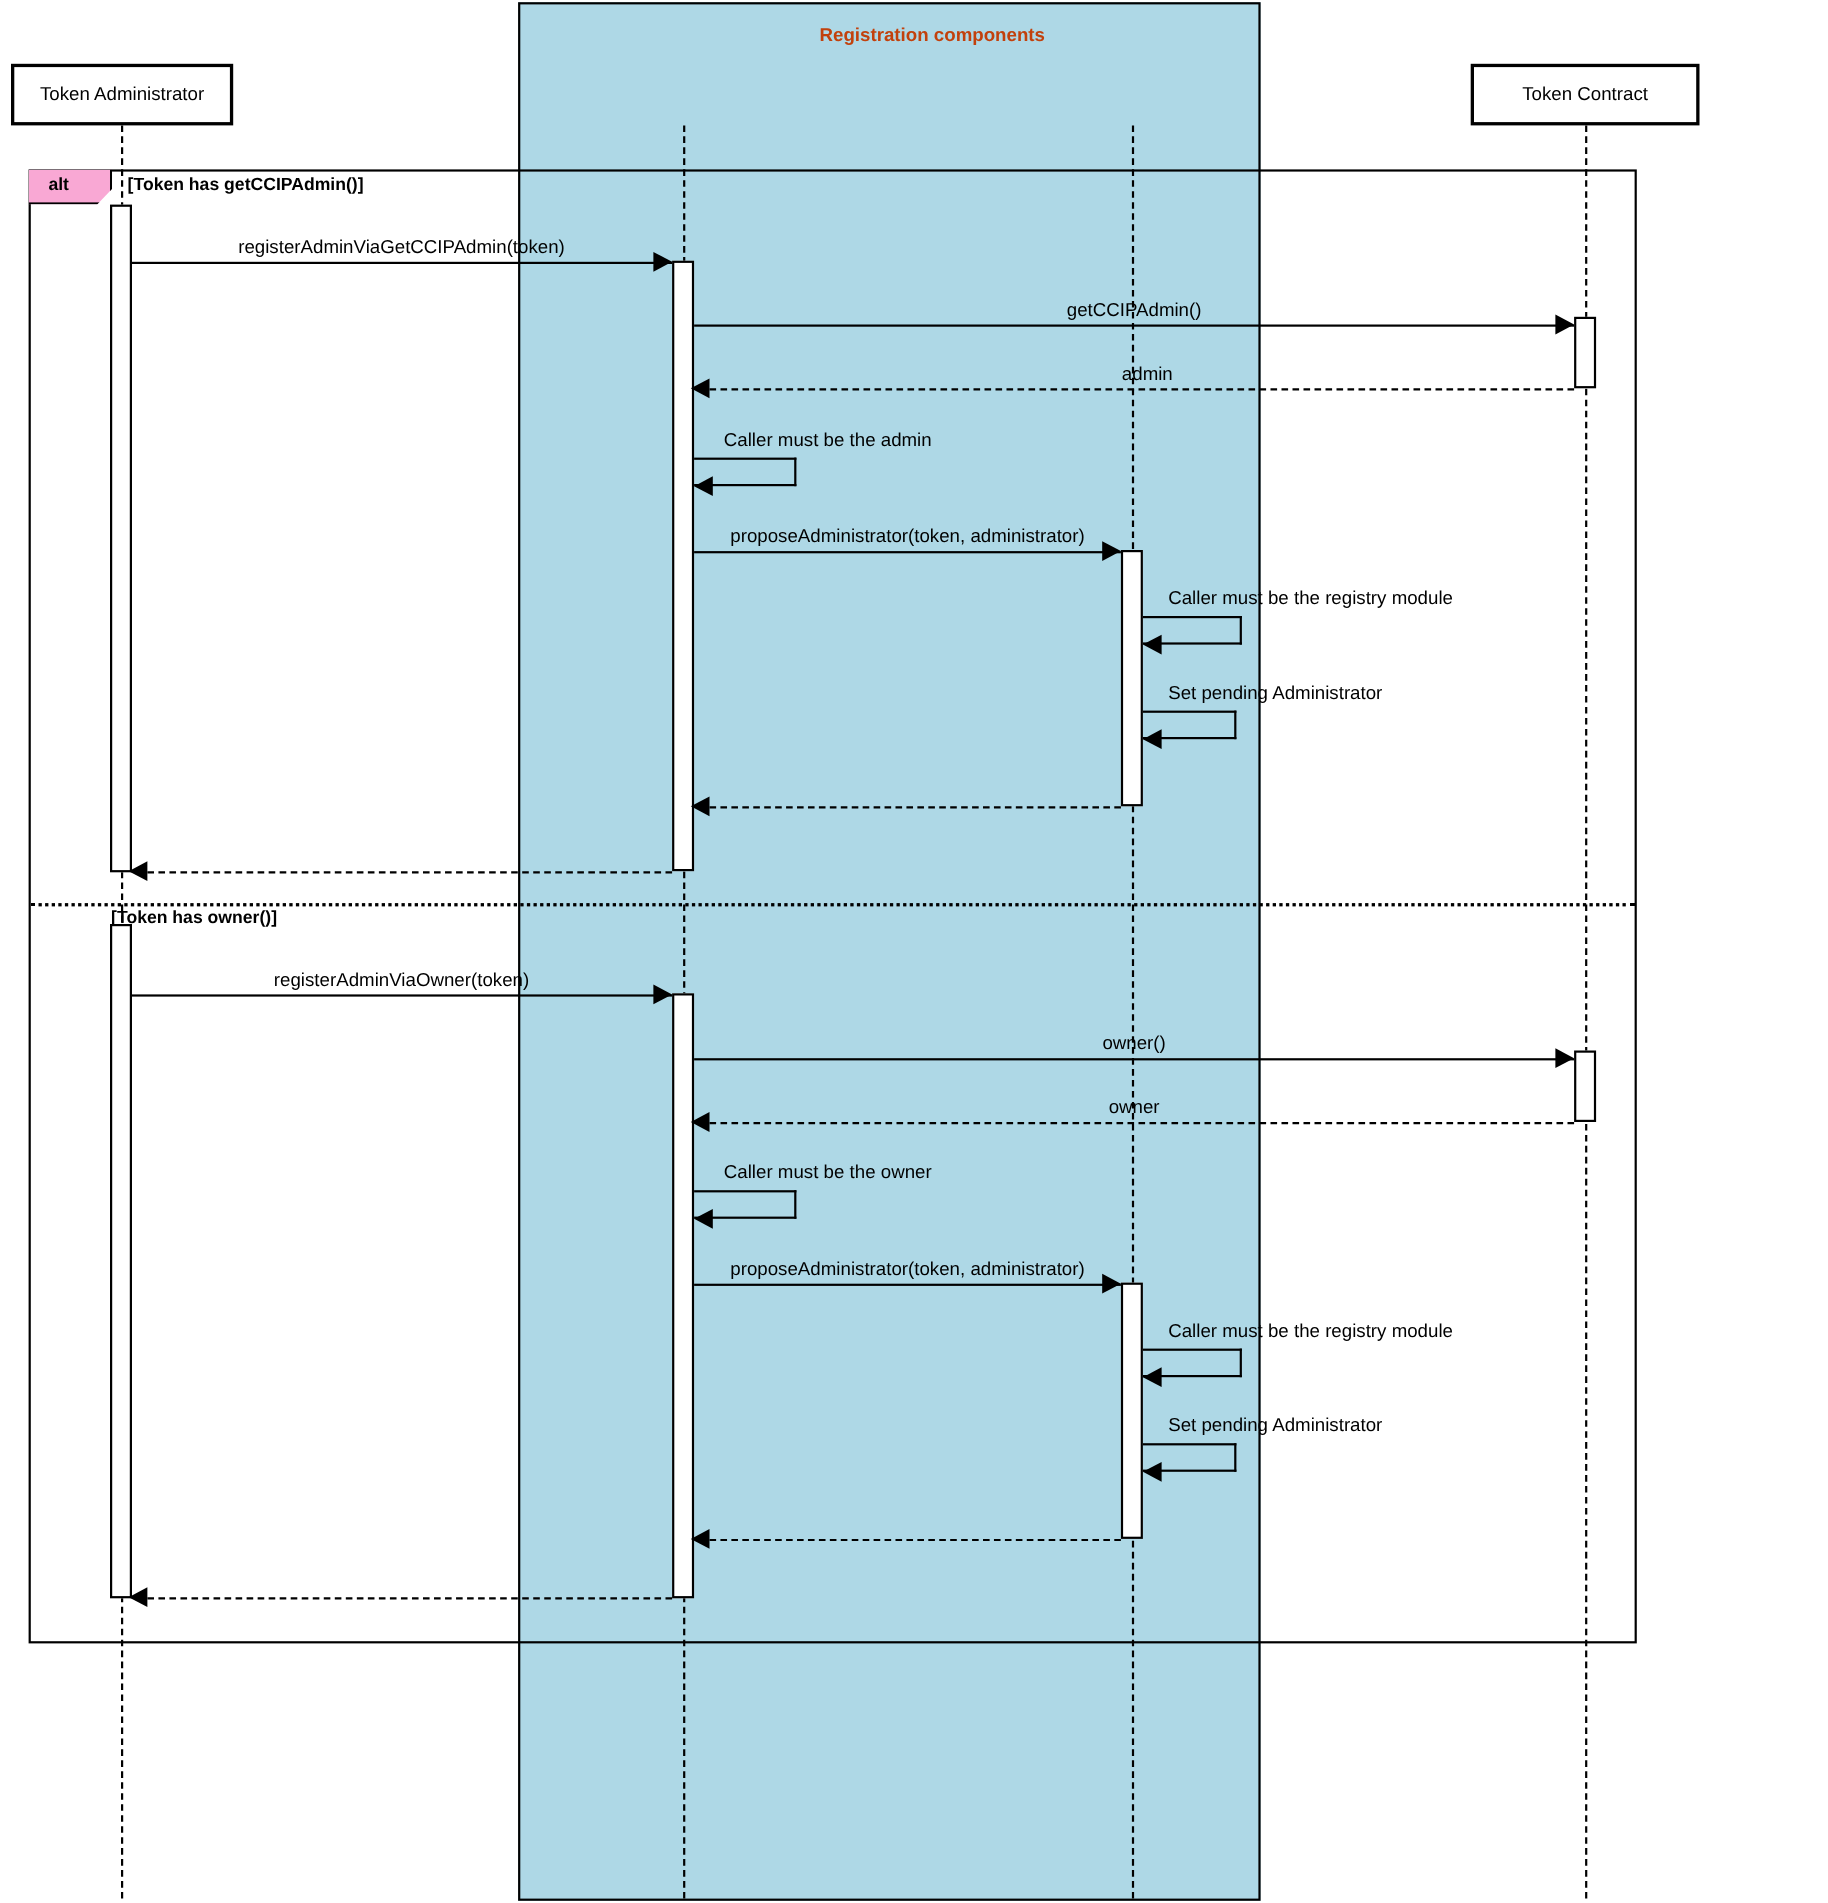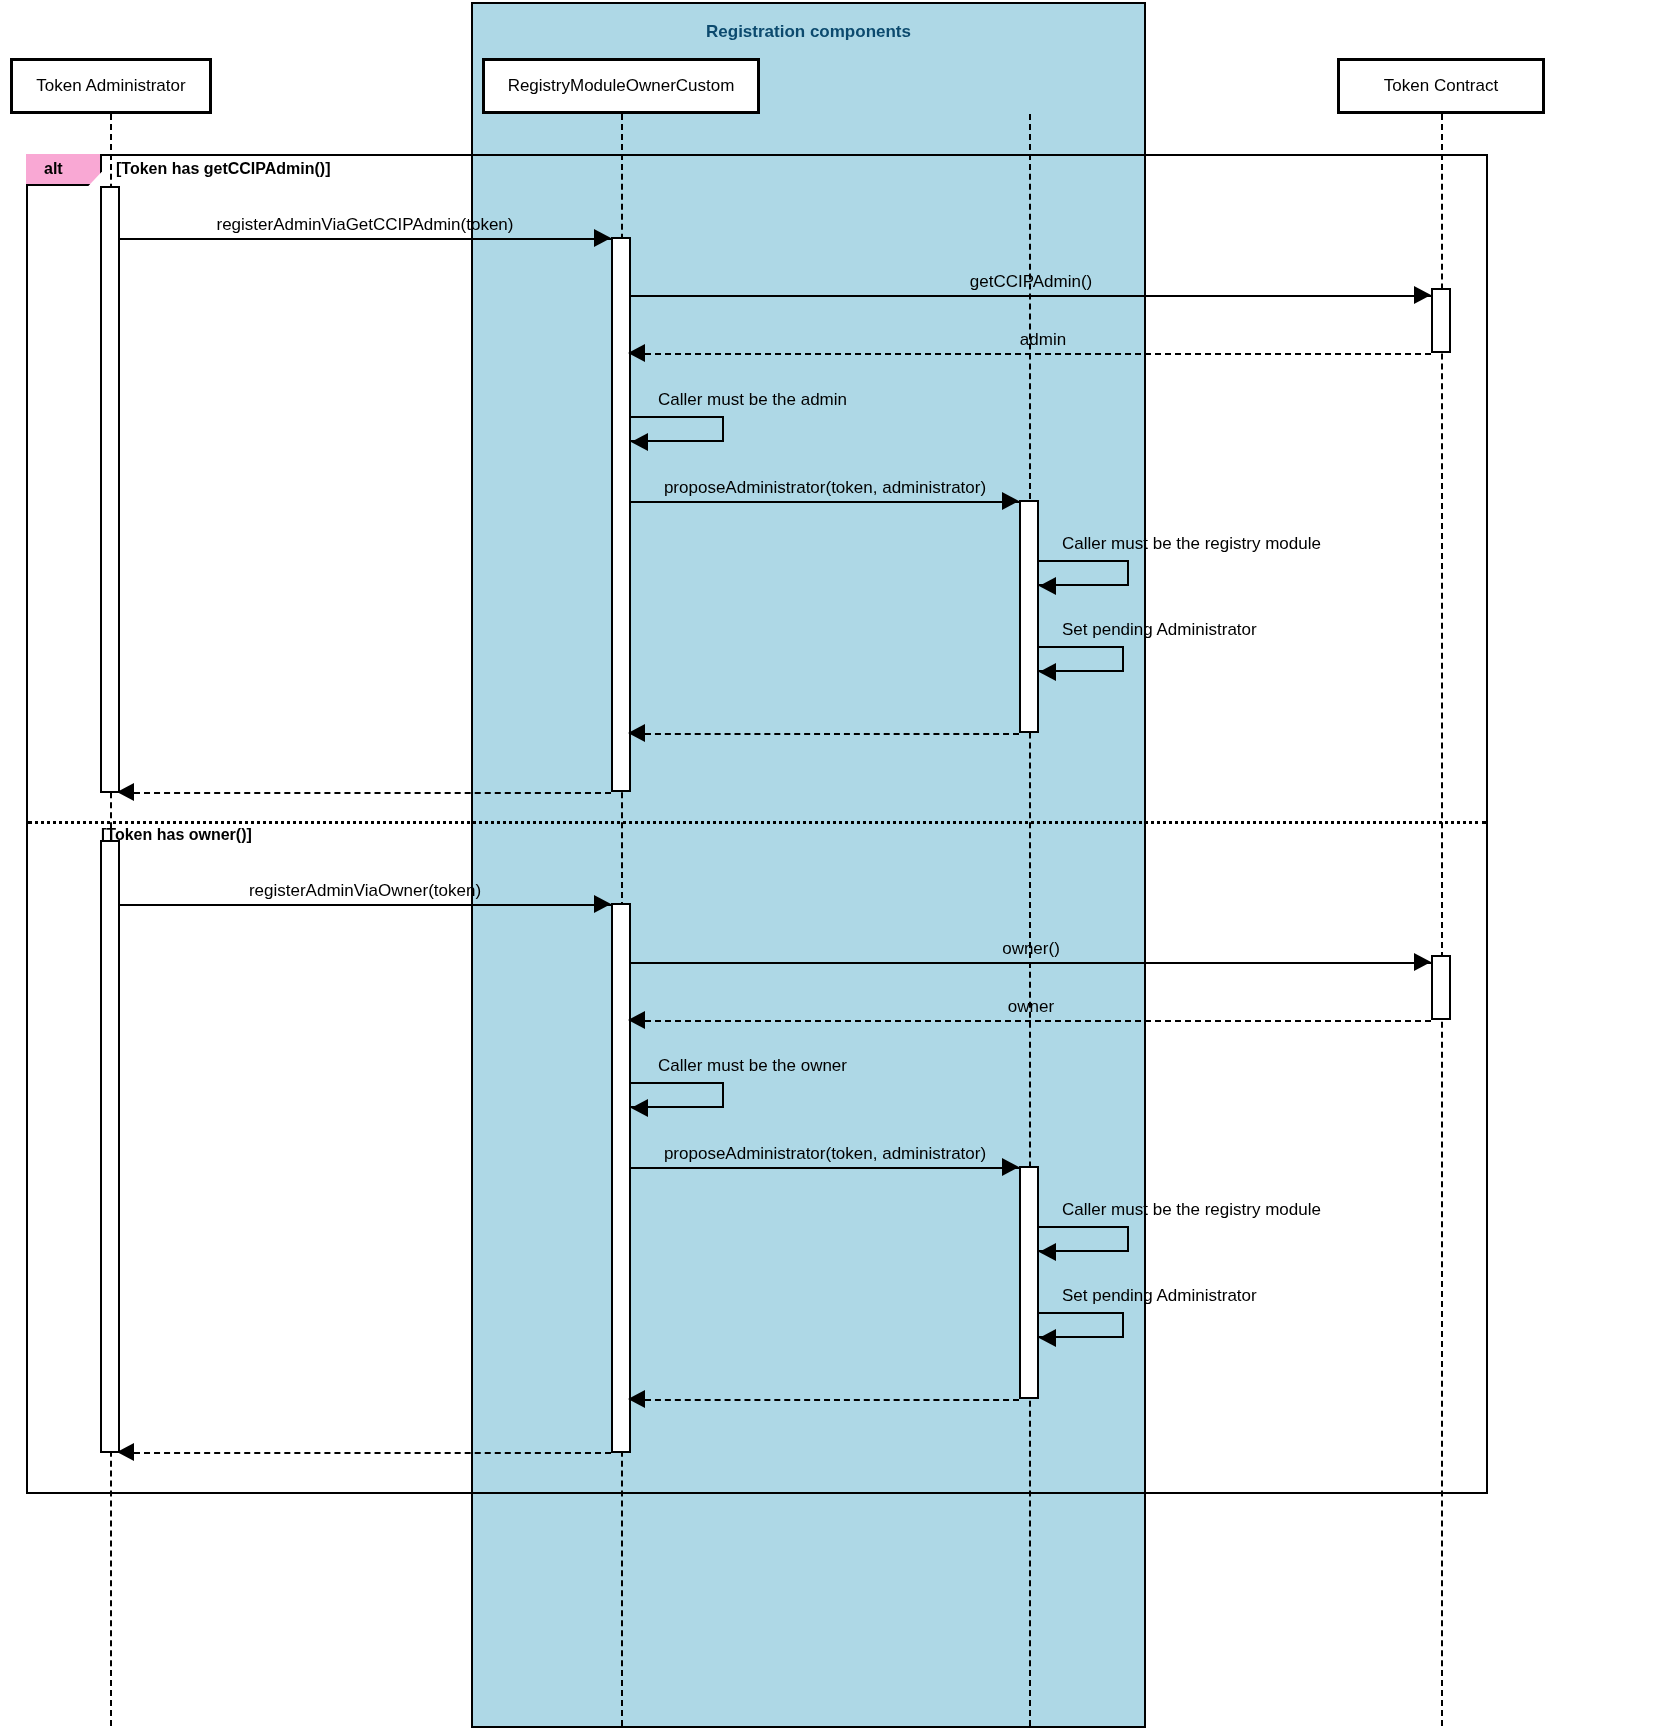--- a/index.html
+++ b/index.html
@@ -1,21 +1,21 @@
 <!DOCTYPE html>
 <html><head>
 <meta charset="utf-8">
 <style>
   html,body{margin:0;padding:0;background:#ffffff;}
   body{font-family:"Liberation Sans",sans-serif;}
   #stage{position:relative;width:1662px;height:1730px;background:#fff;overflow:hidden;}
 
   
   .groupbox{position:absolute;background:#aed8e6;border:2px solid #000;box-sizing:border-box;}
-  .group-title{position:absolute;font-weight:bold;font-size:17px;color:#0c4a6e;text-align:center;white-space:nowrap;}
+  .group-title{position:absolute;font-weight:bold;font-size:17px;color:#c2410c;text-align:center;white-space:nowrap;padding-left:39px;}
 
   
   .actor{position:absolute;background:#fff;border:3px solid #000;box-sizing:border-box;
          display:flex;align-items:center;justify-content:center;font-size:17px;color:#000000;white-space:nowrap;}
 
   
   .lifeline{position:absolute;width:0;border-left:2px dashed #000;}
 
   
   .activation{position:absolute;background:#fff;border:2px solid #000;box-sizing:border-box;}
@@ -43,23 +43,20 @@
 </head>
 <body>
 
 <div id="stage">
 
   <div class="groupbox" style="left:471px;top:2px;width:675px;height:1726px;"></div>
   <div class="group-title" style="left:471px;top:22px;width:675px;">Registration components</div>
 
   <div class="actor" style="left:10px;top:58px;width:202px;height:56px;">
     <span>Token Administrator</span>
-  </div>
-  <div class="actor" style="left:482px;top:58px;width:278px;height:56px;">
-    <span>RegistryModuleOwnerCustom</span>
   </div>
   <div class="actor" style="left:1337px;top:58px;width:208px;height:56px;">
     <span>Token Contract</span>
   </div>
 
   <div class="lifeline" style="left:110px;top:114px;height:1612px;"></div>
   <div class="lifeline" style="left:621px;top:114px;height:1612px;"></div>
   <div class="lifeline" style="left:1029px;top:114px;height:1612px;"></div>
   <div class="lifeline" style="left:1441px;top:114px;height:1612px;"></div>
 

